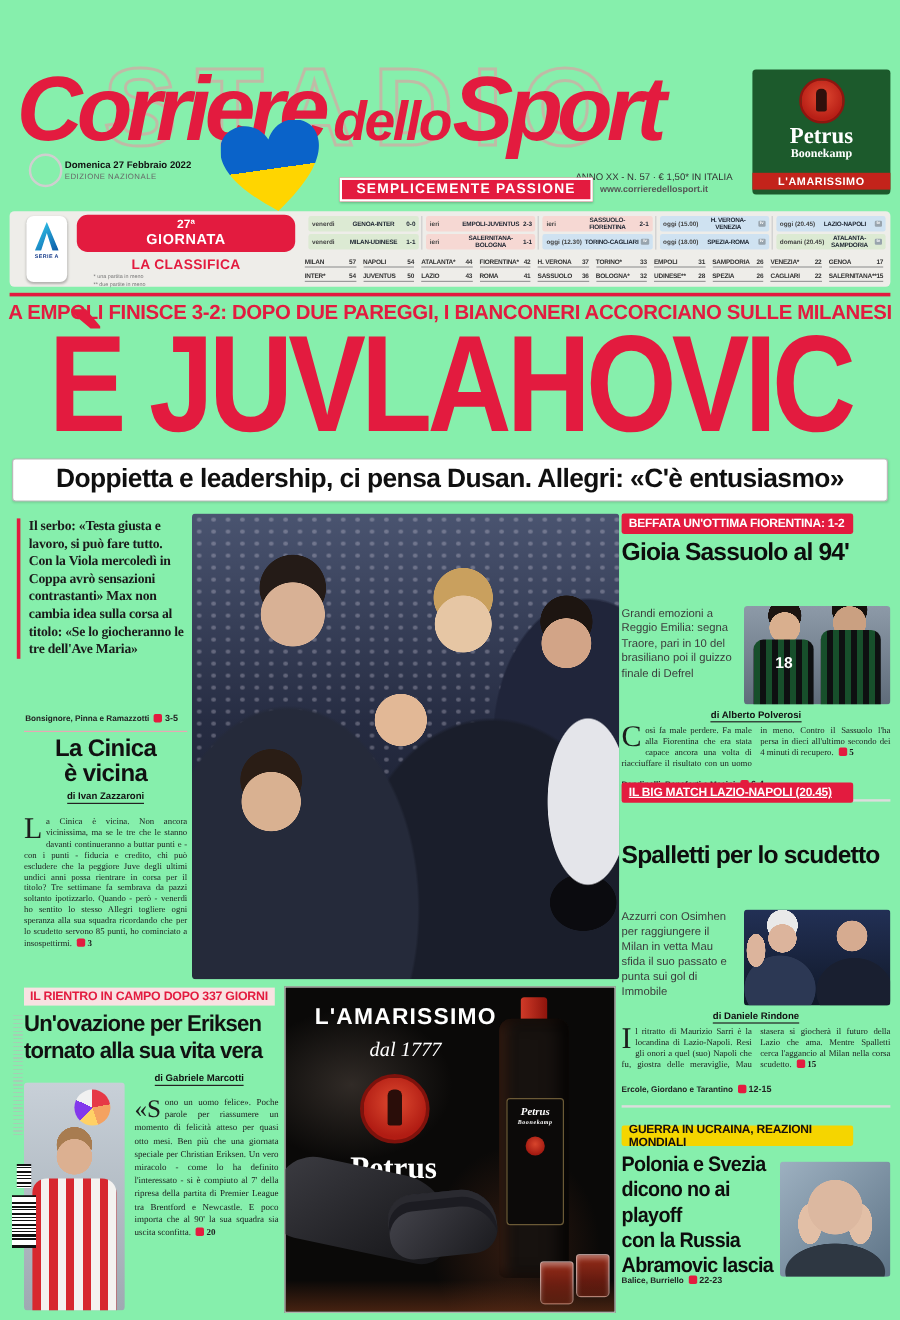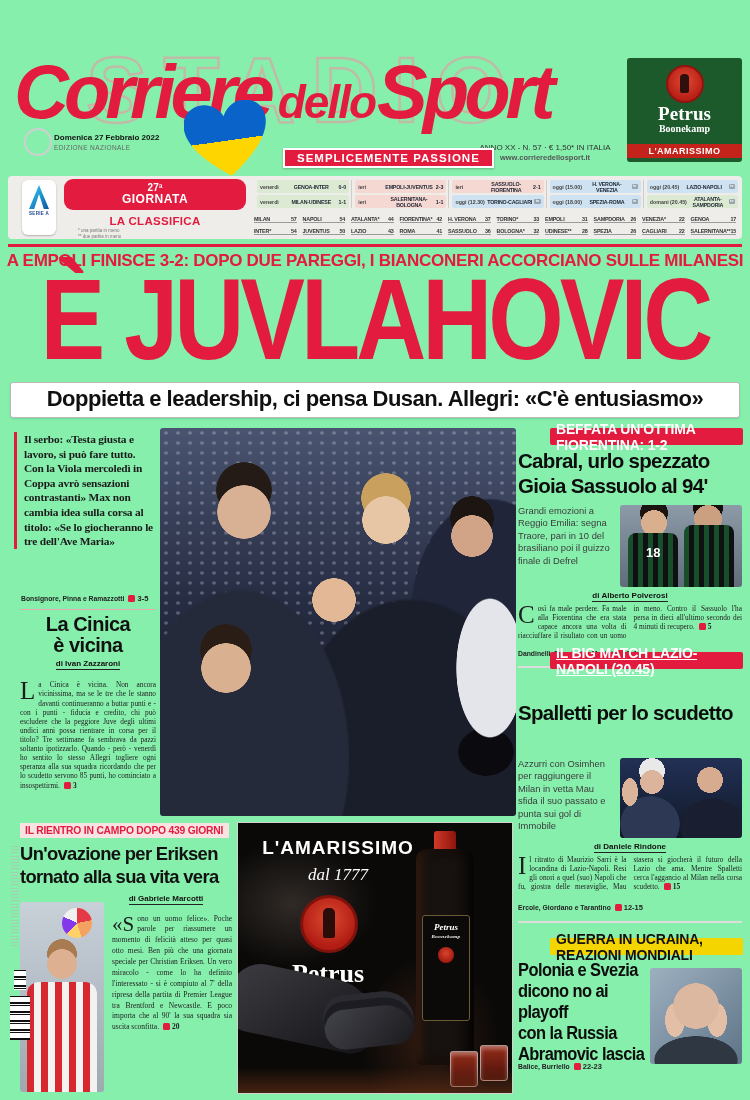--- a/index.html
+++ b/index.html
@@ -100,22 +100,22 @@
       radial-gradient(ellipse 34px 70px at 330px 240px,#e4e5ea 98%,transparent),
       radial-gradient(ellipse 28px 24px at 326px 324px,#0b0b0f 98%,transparent),
       radial-gradient(ellipse 110px 170px at 80px 330px,#252a3a 98%,transparent),
       radial-gradient(ellipse 120px 160px at 250px 330px,#1a1e2b 98%,transparent),
       radial-gradient(ellipse 80px 120px at 330px 190px,#20253a 98%,transparent),
       radial-gradient(rgba(215,210,225,.30) 1.5px,transparent 2.5px),
       linear-gradient(180deg,#4a5470,#262c42 45%,#10131d);
     background-size:auto,auto,auto,auto,auto,auto,auto,auto,auto,auto,auto,auto,auto,auto,12px 10px,auto;}
 
   
-  .banner{left:518px;width:193px;height:17px;background:var(--red);color:#fff;font-weight:700;font-size:14px;
-          display:flex;align-items:center;padding-left:6px;letter-spacing:-.2px;border-radius:2px;box-sizing:border-box;margin-left:32px;}
+  .banner{left:518px;width:193px;height:17px;background:var(--red);color:#fff;font-weight:700;font-size:10px;
+          display:flex;align-items:center;padding-left:6px;letter-spacing:-.2px;border-radius:2px;box-sizing:border-box;}
   .banner.yellow{background:var(--yellow);color:#111;}
   .rhl{left:518px;width:226px;font-size:20.5px;font-weight:700;letter-spacing:-.7px;line-height:1.2;color:#0d0d0d;}
   .rhl span{display:block;}
   .rlead{left:518px;width:97px;font-size:9.4px;line-height:1.32;color:#3c3c3c;font-weight:500;}
   .rauthor{left:518px;width:224px;}
   .rbody{left:518px;width:224px;column-count:2;column-gap:7px;}
   .rsig{left:518px;width:224px;}
   .rdiv{left:518px;width:224px;height:2px;background:#dcdcdc;}
 
   .photo-sass{left:620px;top:505px;width:122px;height:82px;
@@ -413,21 +413,20 @@
       <span>La Cinica</span>
       <span>è vicina</span>
     </div>
   <div class="abs author cin-author"><b>di Ivan Zazzaroni</b></div>
   <p class="abs body cin-body"><span class="dc">L</span><span>a Cinica è vicina. Non ancora vicinissima, ma se le tre che le stanno davanti continueranno a buttar punti e - con i punti - fiducia e credito, chi può escludere che la peggiore Juve degli ultimi undici anni possa rientrare in corsa per il titolo? Tre settimane fa sembrava da pazzi soltanto ipotizzarlo. Quando - però - venerdì ho sentito lo stesso Allegri togliere ogni speranza alla sua squadra ricordando che per lo scudetto servono 85 punti, ho cominciato a insospettirmi.</span><span class="pgend"><span class="pgbox"></span><span class="pgnum">3</span></span></p>
 
   <div class="abs photo photo-main"></div>
 
   <div class="abs banner" style="top:428px;">BEFFATA UN'OTTIMA FIORENTINA: 1-2</div>
   <div class="abs rhl" style="top:449px;">
-      <span>Cabral, urlo spezzato</span>
       <span>Gioia Sassuolo al 94'</span>
     </div>
   <div class="abs rlead" style="top:505px;">Grandi emozioni a Reggio Emilia: segna Traore, pari in 10 del brasiliano poi il guizzo finale di Defrel</div>
   <div class="abs photo photo-sass">
     <i class="torso" style="left:8px;top:28px;width:50px;height:54px;"></i>
     <i class="torso" style="left:64px;top:20px;width:50px;height:62px;"></i>
     <span class="sass-num">18</span>
   </div>
   <div class="abs author rauthor" style="top:591px;"><b>di Alberto Polverosi</b></div>
   <p class="abs body rbody" style="top:604px;margin:0;"><span class="dc">C</span><span>osì fa male perdere. Fa male alla Fiorentina che era stata capace ancora una volta di riacciuffare il risultato con un uomo in meno. Contro il Sassuolo l'ha persa in dieci all'ultimo secondo dei 4 minuti di recupero.</span><span class="pgend"><span class="pgbox"></span><span class="pgnum">5</span></span></p>
@@ -448,21 +447,21 @@
   <div class="abs banner yellow" style="top:938px;">GUERRA IN UCRAINA, REAZIONI MONDIALI</div>
   <div class="abs rhl" style="top:960px;width:142px;font-size:17.5px;letter-spacing:-.6px;transform:scaleX(.94);transform-origin:left;">
     <span>Polonia e Svezia</span>
     <span>dicono no ai playoff</span>
     <span>con la Russia</span>
     <span>Abramovic lascia</span>
   </div>
   <div class="abs photo photo-abra"></div>
   <div class="abs sig" style="left:518px;top:1062px;width:224px;"><span>Balice, Burriello</span><span class="pgbox"></span><span class="pgnum">22-23</span></div>
 
-  <div class="abs er-kick">IL RIENTRO IN CAMPO DOPO 439 GIORNI</div>
+  <div class="abs er-kick">IL RIENTRO IN CAMPO DOPO 337 GIORNI</div>
   <div class="abs er-hl">
       <span>Un'ovazione per Eriksen</span>
       <span>tornato alla sua vita vera</span>
     </div>
   <div class="abs author er-author"><b>di Gabriele Marcotti</b></div>
   <div class="abs photo photo-erik">
     <i class="er-ball"></i>
     <i class="er-shirt"></i>
   </div>
   <p class="abs body er-body"><span class="dc" style="font-size:21px;line-height:18px;">«S</span><span>ono un uomo felice». Poche parole per riassumere un momento di felicità atteso per quasi otto mesi. Ben più che una giornata speciale per Christian Eriksen. Un vero miracolo - come lo ha definito l'interessato - si è compiuto al 7' della ripresa della partita di Premier League tra Brentford e Newcastle. E poco importa che al 90' la sua squadra sia uscita sconfitta.</span><span class="pgend"><span class="pgbox"></span><span class="pgnum">20</span></span></p>

